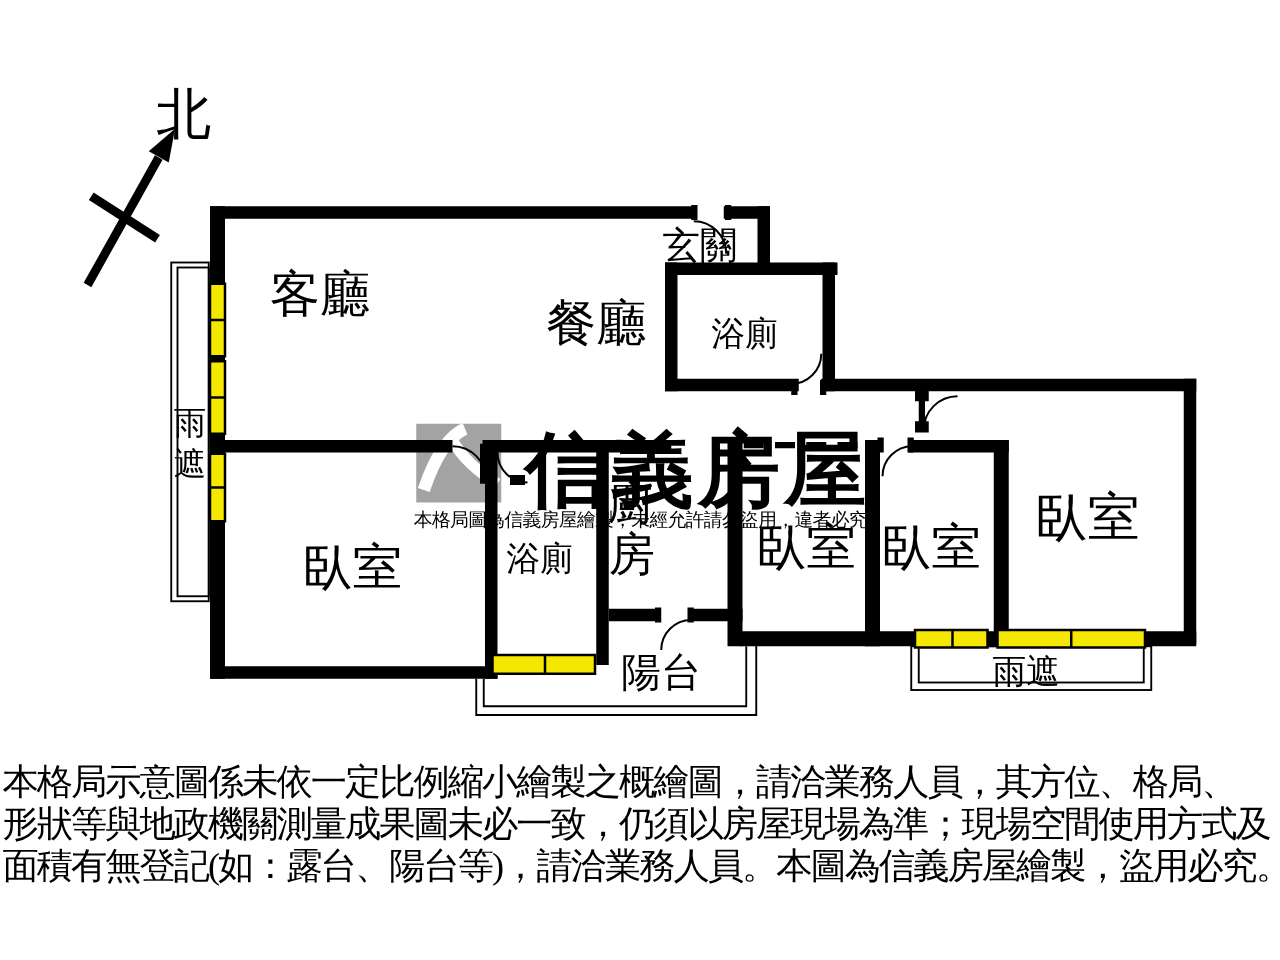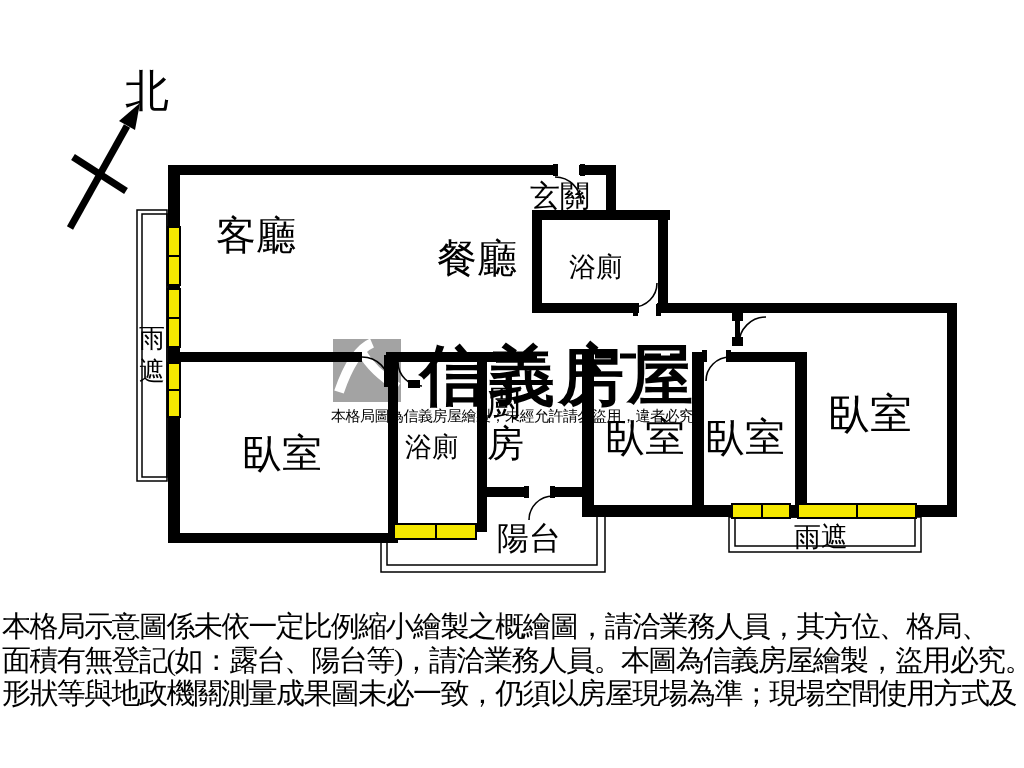--- a/index.html
+++ b/index.html
@@ -136,16 +136,16 @@
       <text x="828" y="428" font-size="42">臥室</text>
       <text x="497" y="549" font-size="32">陽台</text>
       <text x="139" y="347" font-size="26">雨</text>
       <text x="139" y="380" font-size="26">遮</text>
       <text x="794" y="546" font-size="27">雨遮</text>
     </g>
   </svg>
 
   <div class="disclaimer">
     <div>本格局示意圖係未依一定比例縮小繪製之概繪圖，請洽業務人員，其方位、格局、</div>
+    <div>形狀等與地政機關測量成果圖未必一致，仍須以房屋現場為準；現場空間使用方式及</div>
     <div>面積有無登記(如：露台、陽台等)，請洽業務人員。本圖為信義房屋繪製，盜用必究。</div>
-    <div>形狀等與地政機關測量成果圖未必一致，仍須以房屋現場為準；現場空間使用方式及</div>
   </div>
 </div>
 
 </body></html>

